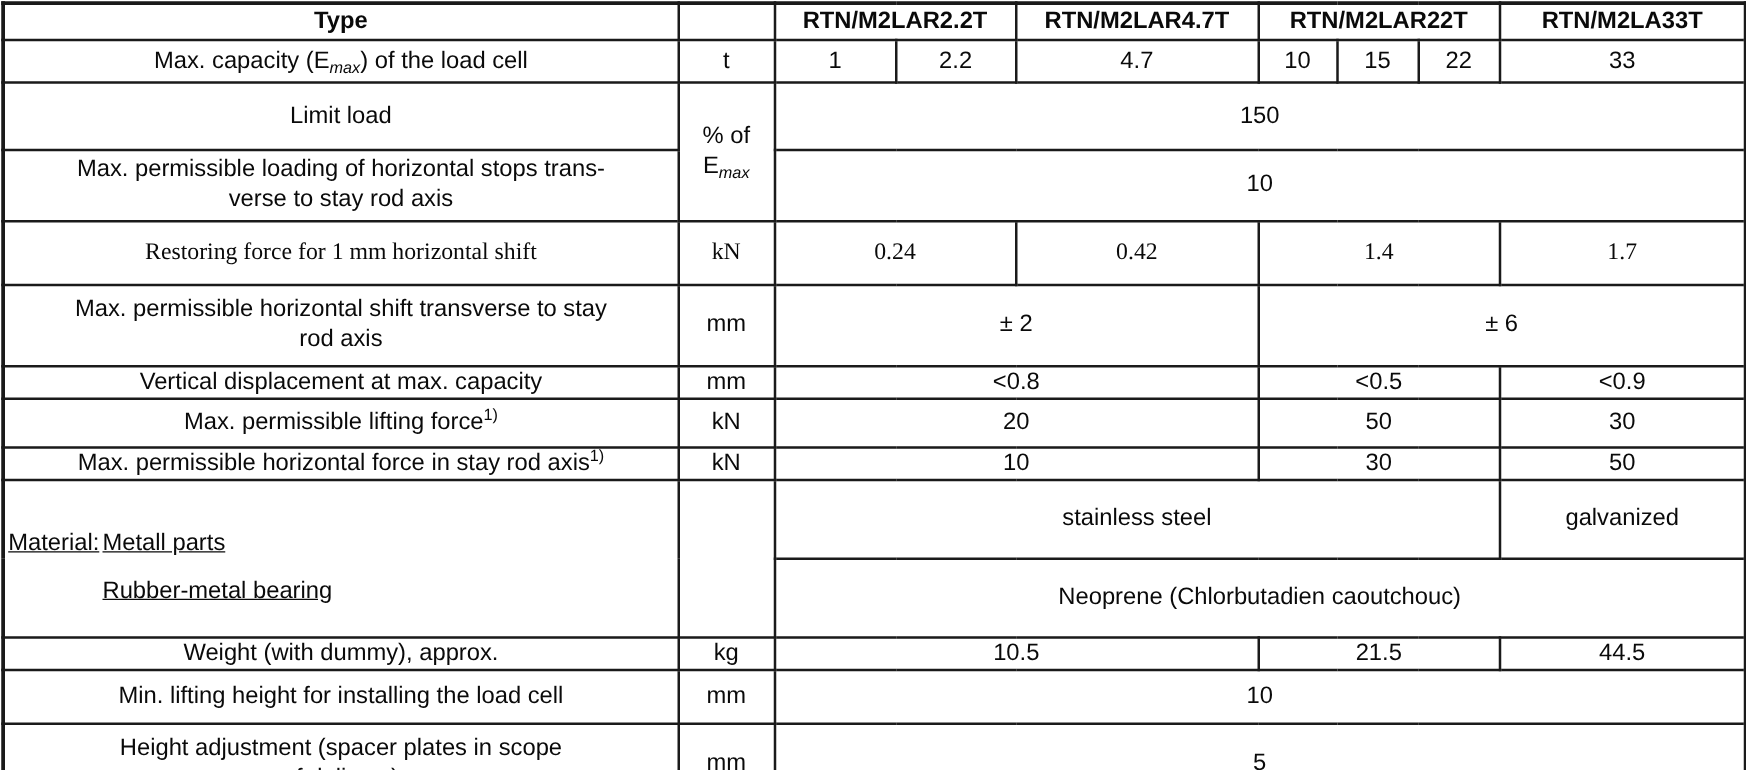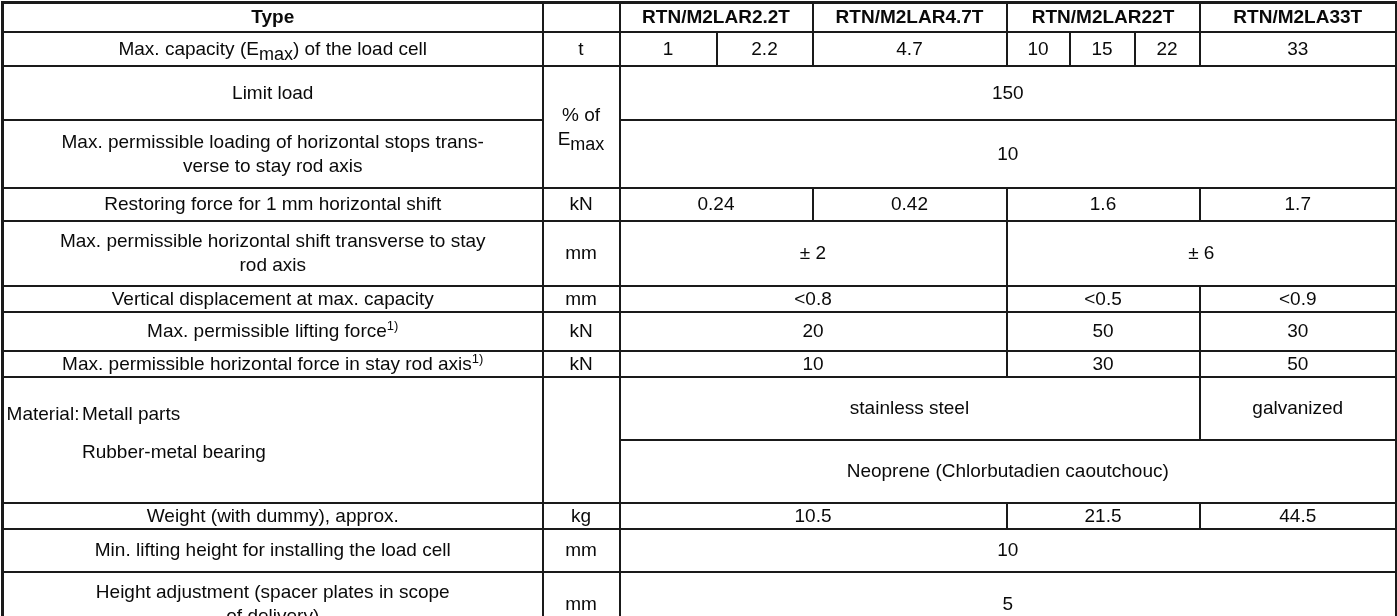--- a/index.html
+++ b/index.html
@@ -24,32 +24,32 @@
     font-size:19px;font-weight:400;color:var(--text);
     padding:0;text-align:center;vertical-align:middle;
     overflow:hidden;line-height:24px;
   }
   .spec th{font-weight:700;}
   .lab{text-align:left;padding:0 10px 0 17px;white-space:pre-line;}
   .vtop{vertical-align:top;padding-top:7px;}
   .vbot11{vertical-align:bottom;padding-bottom:11px;}
   .vbot13{vertical-align:bottom;padding-bottom:13px;}
   .vbot15{vertical-align:bottom;padding-bottom:15px;}
-  sub{font-size:18px;line-height:0;}
+  sub{font-size:13px;line-height:0;font-style:italic;}
   sup{font-size:13px;line-height:0;}
   
-  tr.r1{height:29px;} tr.r2{height:34px;} tr.r3{height:54px;} tr.r4{height:68px;}
-  tr.r5{height:33px;} tr.r6{height:65px;} tr.r7{height:21px;} tr.r8{height:39px;margin-top:20px;}
+  tr.r1{height:29px;} tr.r2{height:34px;} tr.r3{height:54px;} tr.r4{height:57px;}
+  tr.r5{height:51px;font-family:Liberation Serif, serif;} tr.r6{height:65px;} tr.r7{height:21px;} tr.r8{height:39px;margin-top:20px;}
   tr.r9{height:24px;} tr.r10{height:36px;} tr.r11{height:36px;} tr.r12{height:26px;}
   tr.r13{height:43px;} tr.r14{height:66px;}
   
   .pct{line-height:24px;}
   
   .mat-wrap{display:flex;flex-direction:column;height:100%;justify-content:space-between;}
-  .mat-line{height:38px;display:flex;align-items:flex-start;}
+  .mat-line{height:38px;display:flex;align-items:flex-end;text-decoration:underline;}
   .mat-title{display:inline-block;width:78px;flex:0 0 78px;}
 </style>
 </head>
 <body>
 
 <div class="sheet">
   <table class="spec">
     <colgroup>
       <col style="width:540px">
         <col style="width:77px">
@@ -99,21 +99,21 @@
       <td class="lab vtop">Max. permissible loading of horizontal stops trans-
 verse to stay rod axis</td>
       <td colspan="7" class="vbot15">10</td>
     </tr>
 
     <tr class="r5">
       <td class="lab">Restoring force for 1 mm horizontal shift</td>
       <td>kN</td>
       <td colspan="2">0.24</td>
       <td>0.42</td>
-      <td colspan="3">1.6</td>
+      <td colspan="3">1.4</td>
       <td>1.7</td>
     </tr>
 
     <tr class="r6">
       <td class="lab vtop">Max. permissible horizontal shift transverse to stay
 rod axis</td>
       <td class="vtop">mm</td>
       <td colspan="3" class="vbot13">± 2</td>
       <td colspan="4" class="vbot13">± 6</td>
     </tr>

